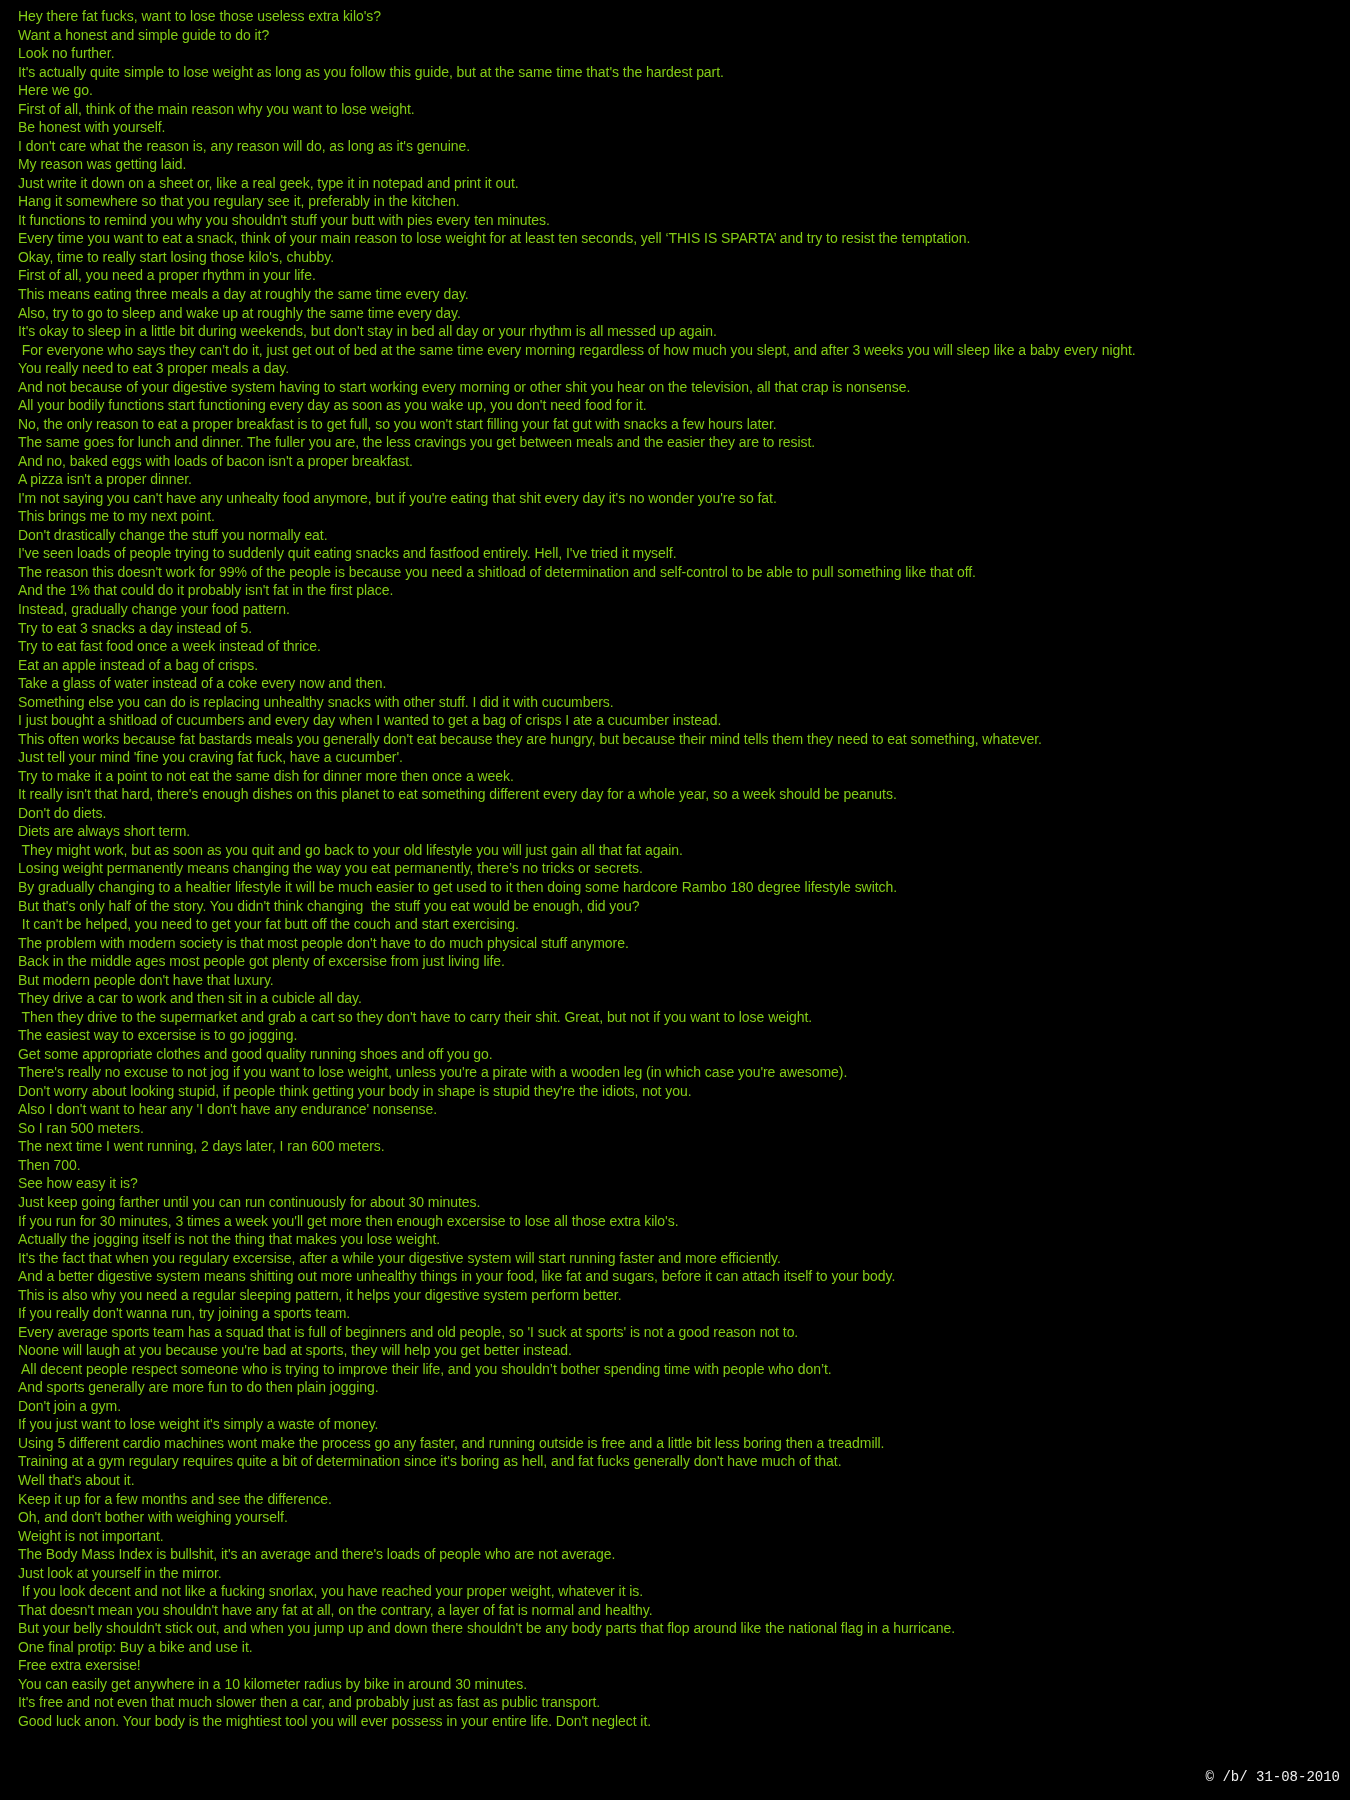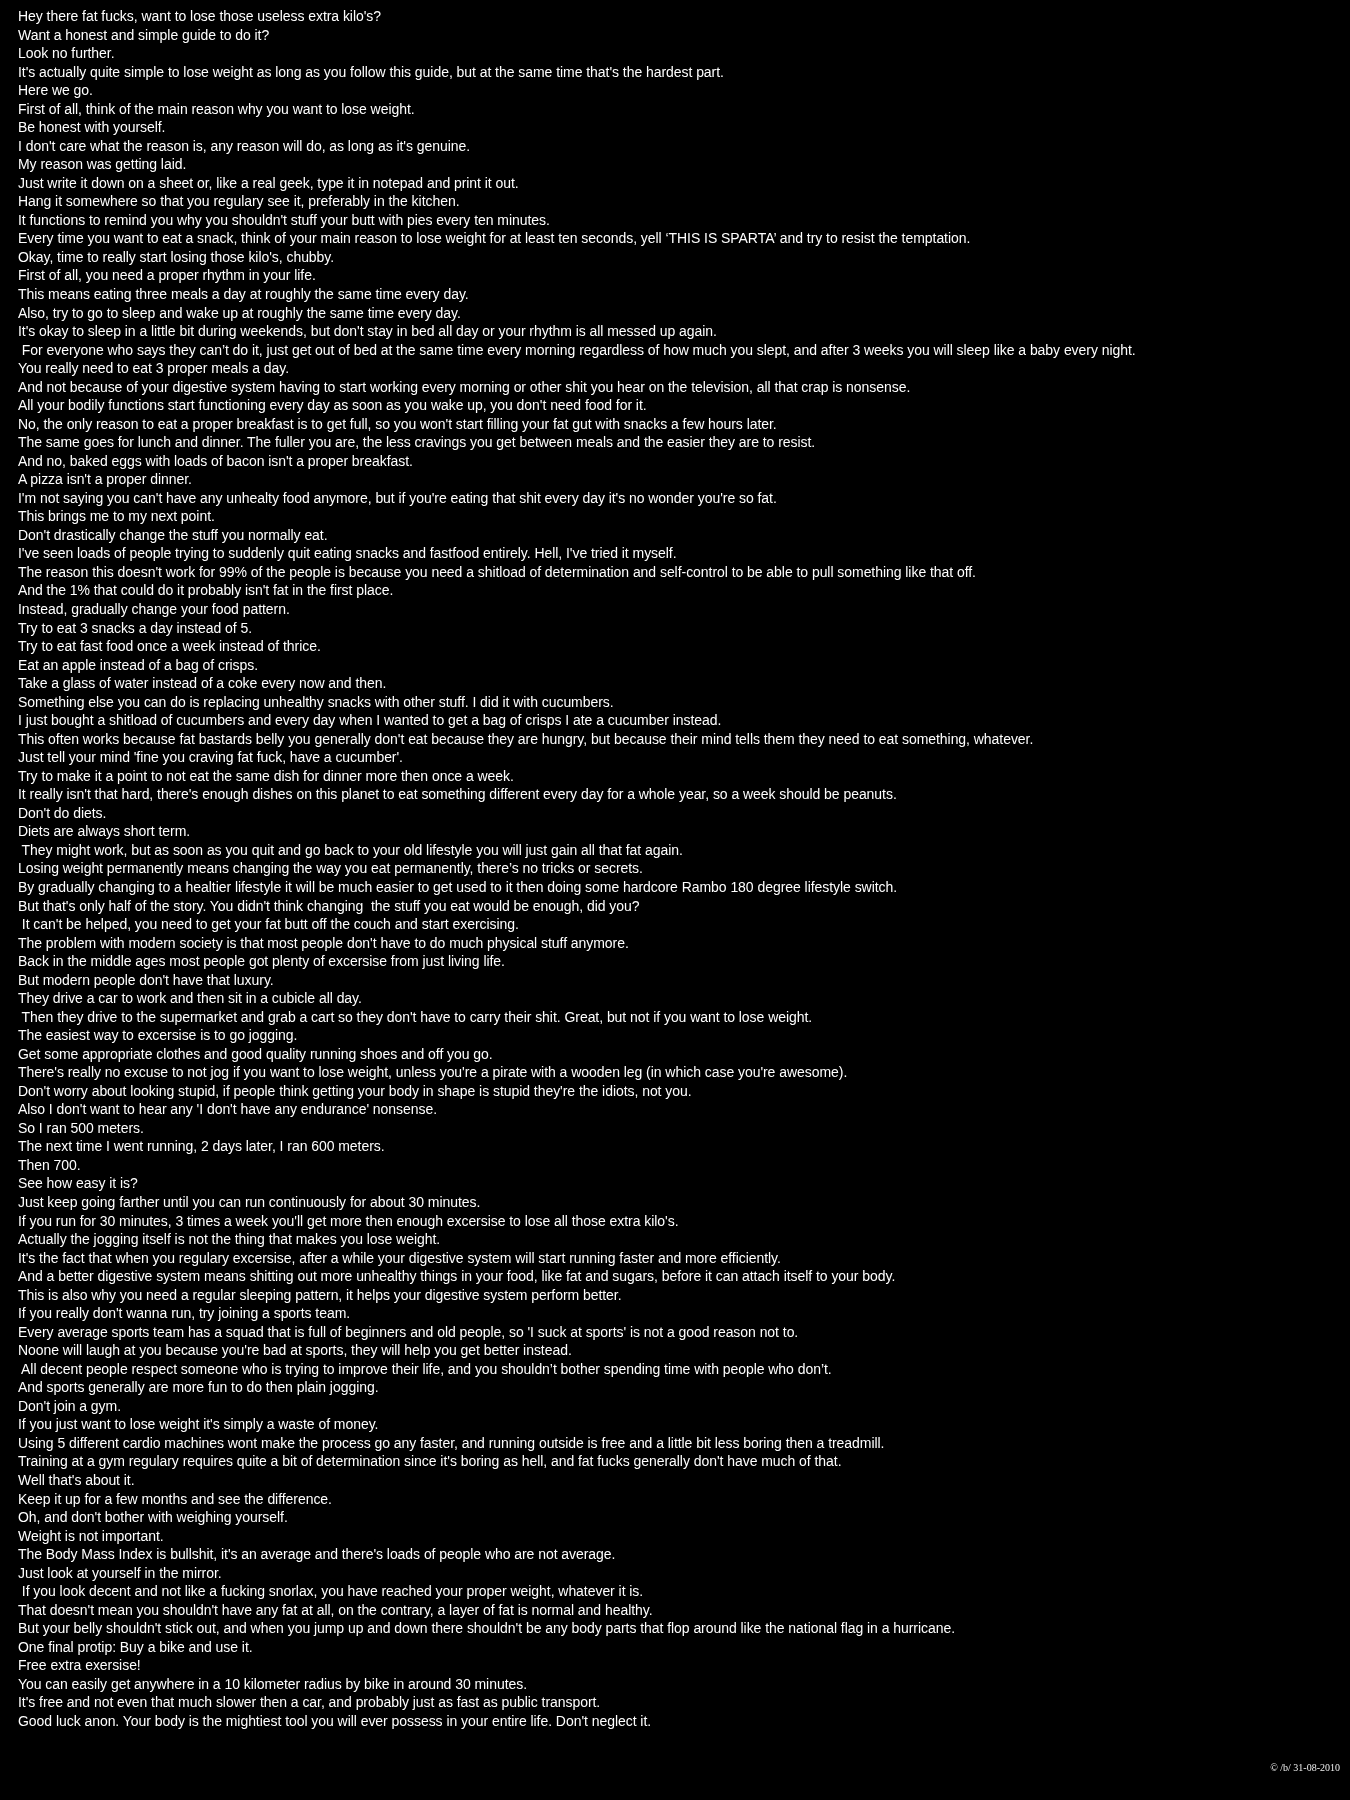--- a/index.html
+++ b/index.html
@@ -14,34 +14,34 @@
     position: relative;
   }
   .doc {
     position: absolute;
     top: 7px;
     left: 18px;
     right: 2px;
     font-family: "Liberation Sans", "DejaVu Sans", sans-serif;
     font-size: 14px;
     line-height: 18.54px;
-    color: #ffffff;
+    color: #84cc16;
     letter-spacing: -0.05px;
   }
   .line {
     white-space: pre;
     height: 18.54px;
     overflow: visible;
   }
   .footer {
     position: absolute;
     right: 10px;
-    bottom: 27px;
-    font-family: Liberation Serif, serif;
-    font-size: 10px;
+    bottom: 15px;
+    font-family: Liberation Mono, monospace;
+    font-size: 14px;
     color: #f0f0f0;
     white-space: pre;
   }
 </style>
 </head>
 <body>
 
 <div class="doc">
     <div class="line">Hey there fat fucks, want to lose those useless extra kilo's?</div>
     <div class="line">Want a honest and simple guide to do it?</div>
@@ -75,21 +75,21 @@
     <div class="line">I've seen loads of people trying to suddenly quit eating snacks and fastfood entirely. Hell, I've tried it myself.</div>
     <div class="line">The reason this doesn't work for 99% of the people is because you need a shitload of determination and self-control to be able to pull something like that off.</div>
     <div class="line">And the 1% that could do it probably isn't fat in the first place.</div>
     <div class="line">Instead, gradually change your food pattern.</div>
     <div class="line">Try to eat 3 snacks a day instead of 5.</div>
     <div class="line">Try to eat fast food once a week instead of thrice.</div>
     <div class="line">Eat an apple instead of a bag of crisps.</div>
     <div class="line">Take a glass of water instead of a coke every now and then.</div>
     <div class="line">Something else you can do is replacing unhealthy snacks with other stuff. I did it with cucumbers.</div>
     <div class="line">I just bought a shitload of cucumbers and every day when I wanted to get a bag of crisps I ate a cucumber instead.</div>
-    <div class="line">This often works because fat bastards belly you generally don't eat because they are hungry, but because their mind tells them they need to eat something, whatever.</div>
+    <div class="line">This often works because fat bastards meals you generally don't eat because they are hungry, but because their mind tells them they need to eat something, whatever.</div>
     <div class="line">Just tell your mind 'fine you craving fat fuck, have a cucumber'.</div>
     <div class="line">Try to make it a point to not eat the same dish for dinner more then once a week.</div>
     <div class="line">It really isn't that hard, there's enough dishes on this planet to eat something different every day for a whole year, so a week should be peanuts.</div>
     <div class="line">Don't do diets.</div>
     <div class="line">Diets are always short term.</div>
     <div class="line"> They might work, but as soon as you quit and go back to your old lifestyle you will just gain all that fat again.</div>
     <div class="line">Losing weight permanently means changing the way you eat permanently, there’s no tricks or secrets.</div>
     <div class="line">By gradually changing to a healtier lifestyle it will be much easier to get used to it then doing some hardcore Rambo 180 degree lifestyle switch.</div>
     <div class="line">But that's only half of the story. You didn't think changing  the stuff you eat would be enough, did you?</div>
     <div class="line"> It can't be helped, you need to get your fat butt off the couch and start exercising.</div>

